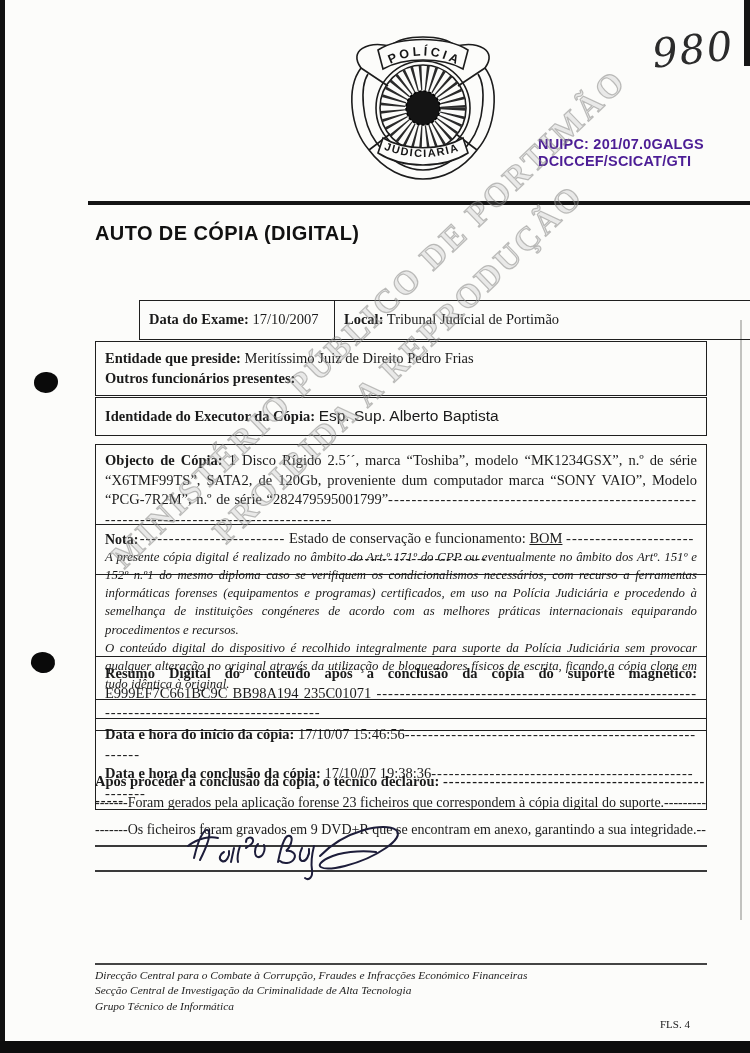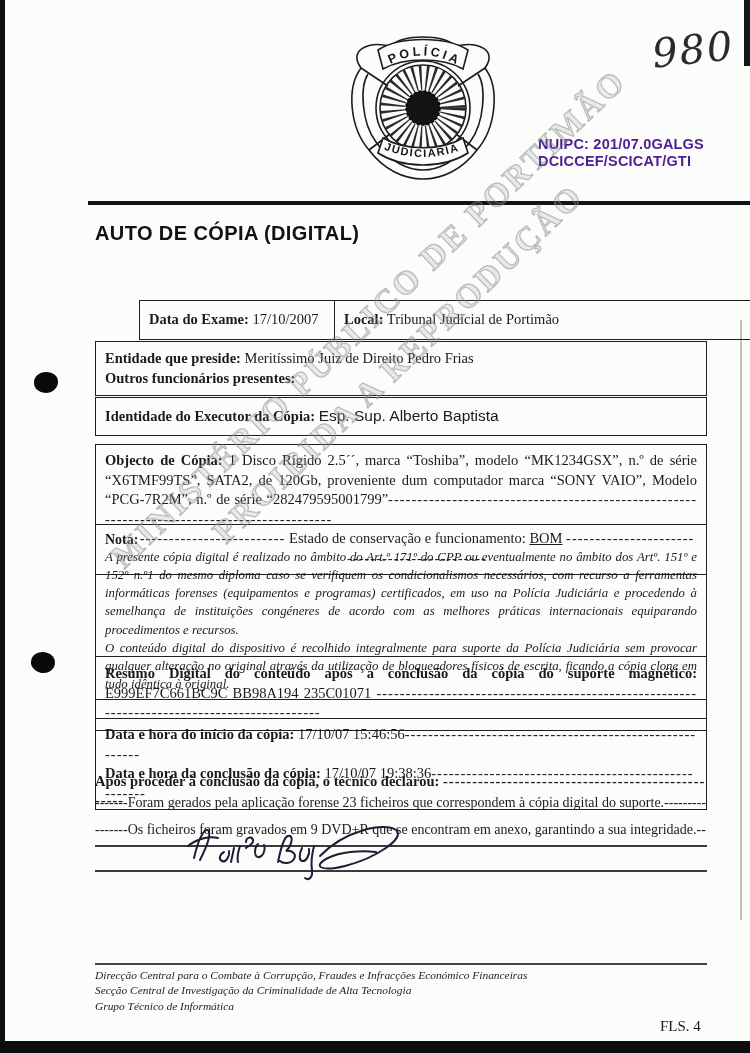--- a/index.html
+++ b/index.html
@@ -63,21 +63,21 @@
 
   .freeline{position:absolute;left:95px;width:615px;font-size:14.5px;line-height:1.3;}
   .sigline{position:absolute;left:95px;width:612px;height:2px;background:#3a3a3a;}
   .signature{position:absolute;left:180px;top:816px;z-index:6;}
 
   .footer-sep{position:absolute;left:95px;top:963px;width:612px;height:1.5px;background:#444;}
   .footer{
     position:absolute;left:95px;top:968px;width:612px;text-align:left;
     font-style:italic;font-size:11.4px;line-height:1.35;color:#222;
   }
-  .fls{position:absolute;left:660px;top:1018px;font-size:15px;color:#1a1a1a;}
+  .fls{position:absolute;left:660px;top:1018px;font-size:11px;color:#1a1a1a;}
 </style>
 </head>
 <body>
 
 <div class="page">
 
   <div class="scan-left"></div>
   <div class="scan-bottom"></div>
   <div class="scan-topright"></div>
   <div class="scan-right-faint"></div>

